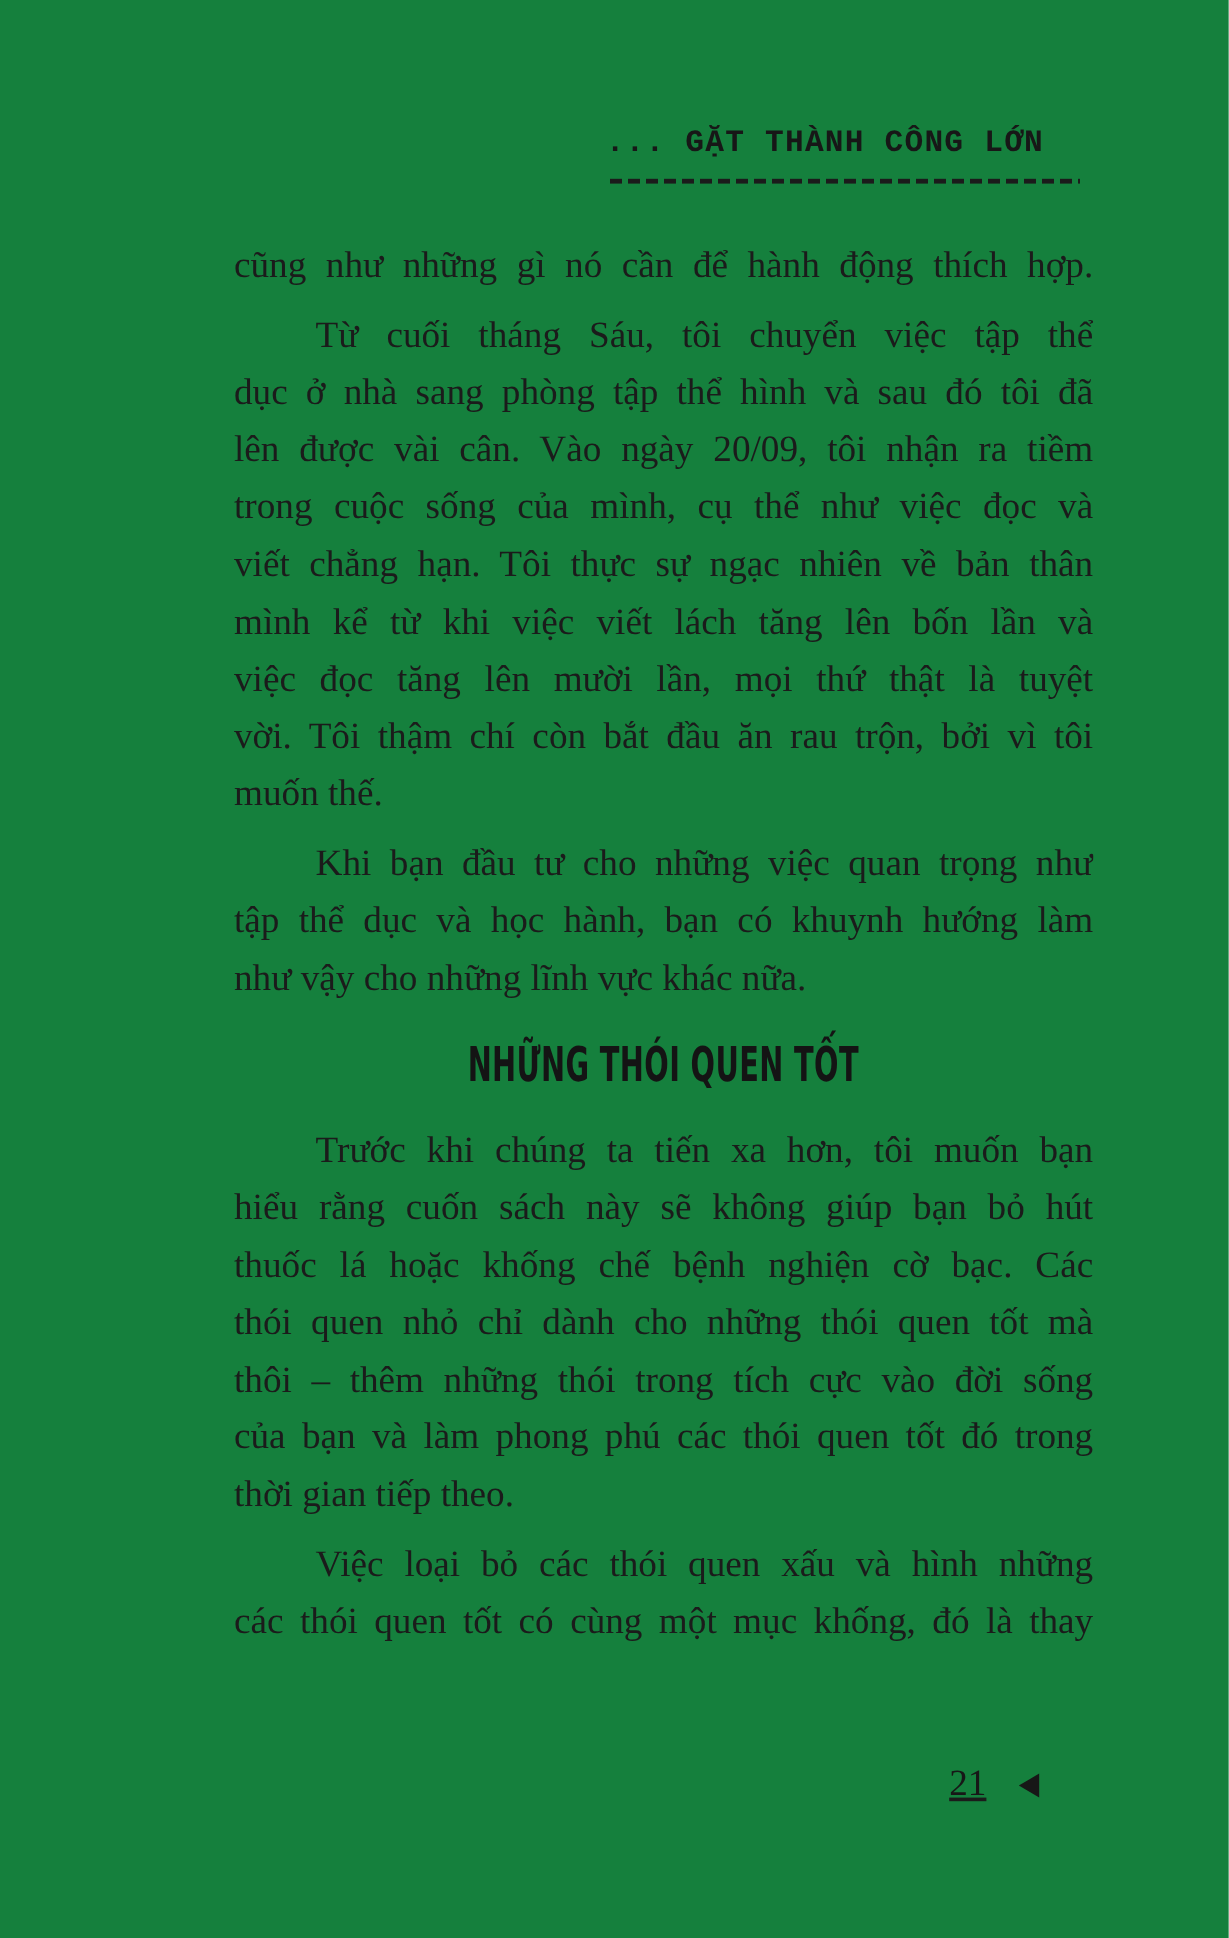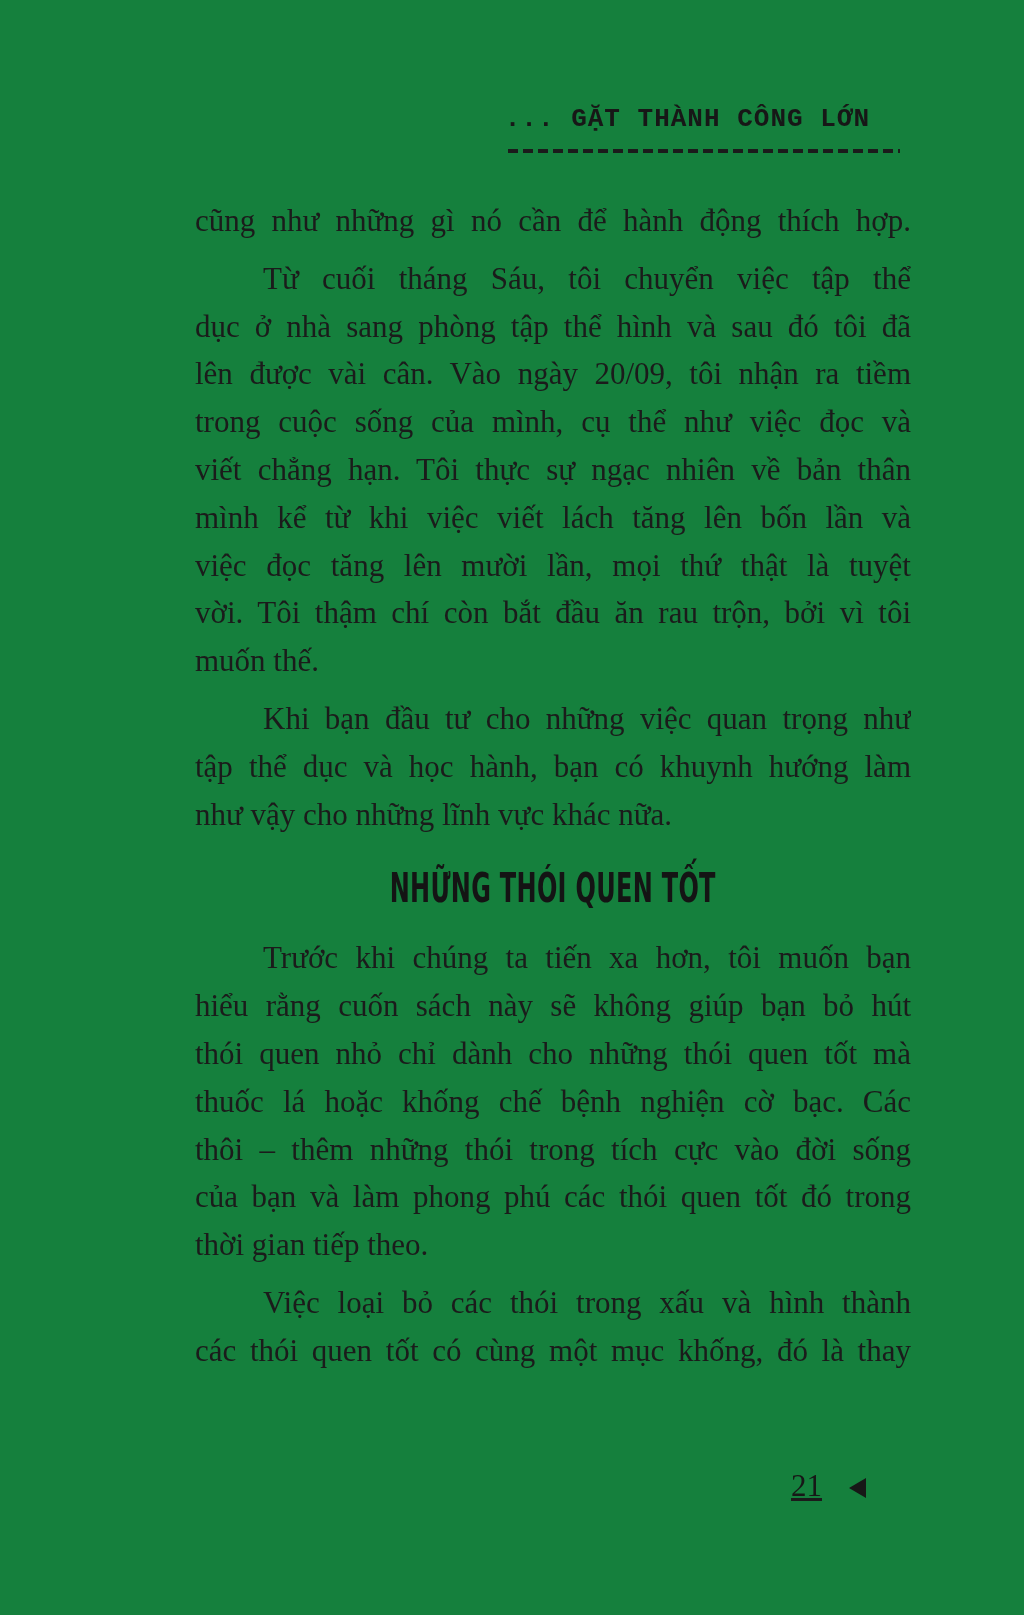--- a/index.html
+++ b/index.html
@@ -127,28 +127,28 @@
       </div>
       <div class="paragraph">
         <div class="line indent">Khi bạn đầu tư cho những việc quan trọng như</div>
         <div class="line">tập thể dục và học hành, bạn có khuynh hướng làm</div>
         <div class="line last">như vậy cho những lĩnh vực khác nữa.</div>
       </div>
       <div class="section-heading"><span class="heading-inner">NHỮNG THÓI QUEN TỐT</span></div>
       <div class="paragraph">
         <div class="line indent">Trước khi chúng ta tiến xa hơn, tôi muốn bạn</div>
         <div class="line">hiểu rằng cuốn sách này sẽ không giúp bạn bỏ hút</div>
+        <div class="line">thuốc lá hoặc khống chế bệnh nghiện cờ bạc. Các</div>
         <div class="line">thói quen nhỏ chỉ dành cho những thói quen tốt mà</div>
-        <div class="line">thuốc lá hoặc khống chế bệnh nghiện cờ bạc. Các</div>
         <div class="line">thôi – thêm những thói trong tích cực vào đời sống</div>
         <div class="line">của bạn và làm phong phú các thói quen tốt đó trong</div>
         <div class="line last">thời gian tiếp theo.</div>
       </div>
       <div class="paragraph">
-        <div class="line indent">Việc loại bỏ các thói trong xấu và hình thành</div>
+        <div class="line indent">Việc loại bỏ các thói quen xấu và hình những</div>
         <div class="line">các thói quen tốt có cùng một mục khống, đó là thay</div>
       </div>
     </div>
 
   <div class="footer">
     <span class="page-number">21</span>
     <span class="corner-triangle"></span>
   </div>
 
 </div>

